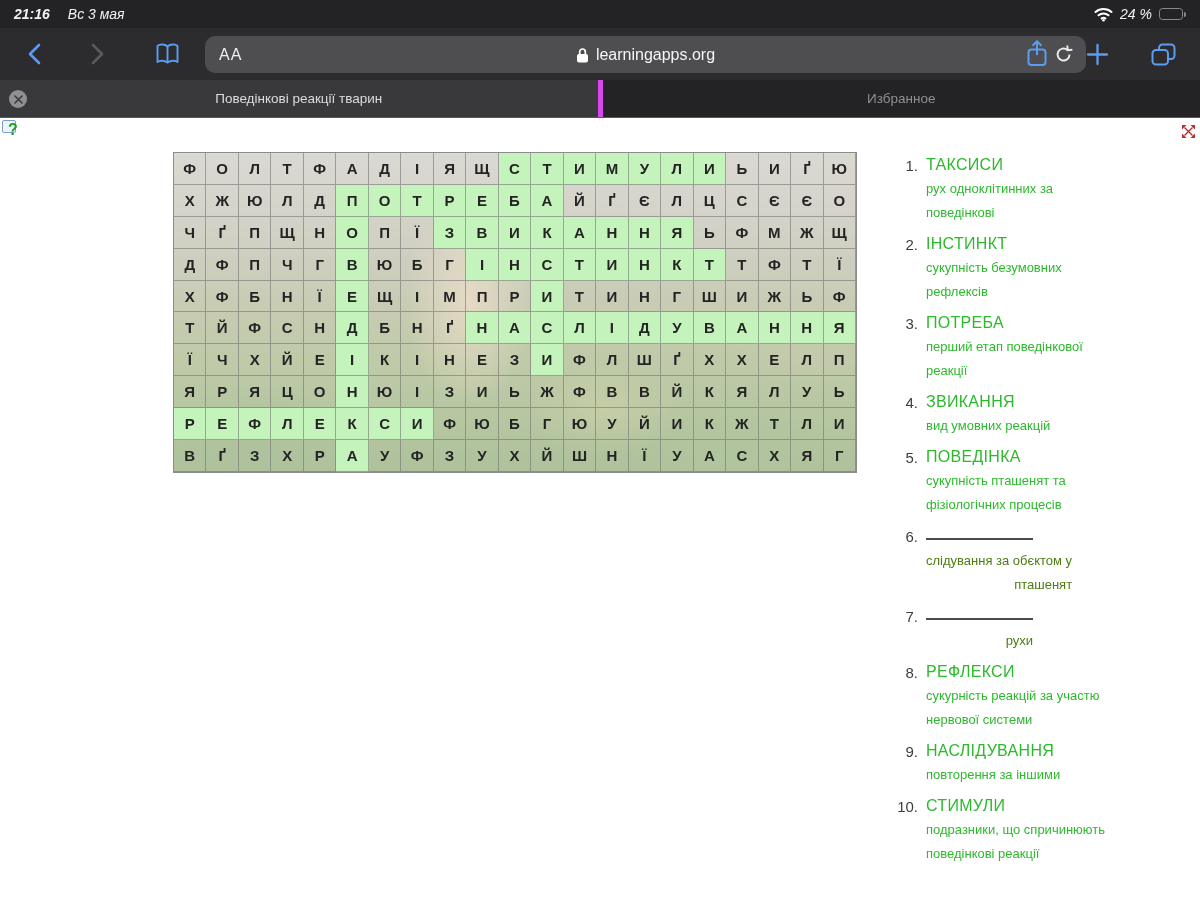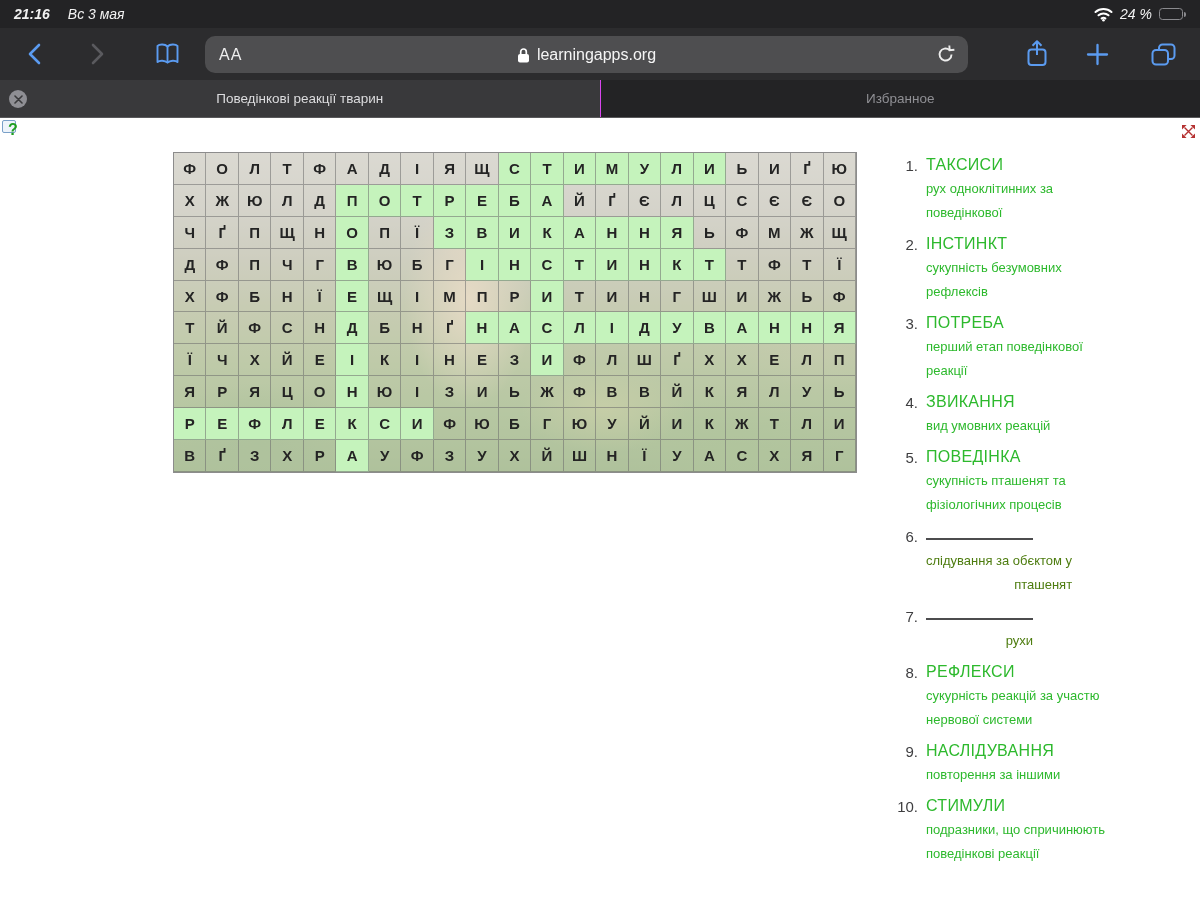--- a/index.html
+++ b/index.html
@@ -12,31 +12,31 @@
   .status-left { display:flex; gap:18px; align-items:center; }
   .status-time { font-weight:bold; }
   .status-right { display:flex; gap:7px; align-items:center; }
   .bat { width:24px; height:12px; border:1px solid #8a8a8e; border-radius:3.5px; padding:1px; position:relative; }
   .bat-fill { height:100%; width:26%; background:#fff; border-radius:1.5px; }
   .bat-nub { width:2px; height:5px; background:#8a8a8e; border-radius:0 2px 2px 0; margin-left:1px; }
 
   
   .toolbar { height:52px; background:#2c2c2e; position:relative; }
   .tb { position:absolute; top:0; height:52px; display:flex; align-items:center; justify-content:center; cursor:pointer; }
-  .url-field { position:absolute; left:205px; top:8px; width:763px; height:37px; background:#4e4e50;
+  .url-field { position:absolute; left:205px; top:8px; width:881px; height:37px; background:#4e4e50;
     border-radius:10px; display:flex; align-items:center; color:#f5f5f5; }
   .aa-btn { position:absolute; left:14px; font-size:16px; color:#eee; letter-spacing:1px; cursor:pointer; }
   .url-center { margin:12px auto; display:flex; align-items:center; gap:7px; font-size:16px; }
   .reload { position:absolute; right:12px; cursor:pointer; }
 
   
   .tab-bar { height:38px; display:flex; border-bottom:1px solid #59595b; }
   .tab { flex:1; display:flex; align-items:center; justify-content:center; position:relative; font-size:13.5px; cursor:pointer; }
   .tab.active { background:#39393b; color:#dcdcde; }
-  .tab.inactive { background:#232325; color:#8f8f94; border-left:1px solid #d946ef; }
+  .tab.inactive { background:#232325; color:#8f8f94; border-left:5px solid #d946ef; }
   .tab-close { position:absolute; left:9px; top:10px; width:18px; height:18px; border-radius:50%;
     background:#8f8f94; display:flex; align-items:center; justify-content:center; cursor:pointer; }
 
   
   .page { position:relative; width:1200px; height:783px; background:#fff; }
   .help-icon { position:absolute; left:2px; top:2px; width:22px; height:22px; cursor:pointer; }
   .help-page { position:absolute; left:0; top:0; width:14px; height:13px; background:#eef4fb;
     border:1.5px solid #7aa0c8; border-radius:2px; }
   .help-q { position:absolute; left:6px; top:1px; color:#1f9e1f; font-weight:bold; font-size:16px; }
   .fs-icon { position:absolute; right:4px; top:6px; cursor:pointer; }
@@ -395,21 +395,21 @@
       <div class="cell">Я</div>
       <div class="cell">Г</div>
     </div>
 
   <div class="clues">
       <div class="clue found">
         <div class="clue-num">1.</div>
         <div>
           <div class="clue-word">ТАКСИСИ</div>
           <div class="clue-line">рух одноклітинних за</div>
-          <div class="clue-line">поведінкової</div>
+          <div class="clue-line">поведінкові</div>
         </div>
       </div>
       <div class="clue found">
         <div class="clue-num">2.</div>
         <div>
           <div class="clue-word">ІНСТИНКТ</div>
           <div class="clue-line">сукупність безумовних</div>
           <div class="clue-line">рефлексів</div>
         </div>
       </div>

